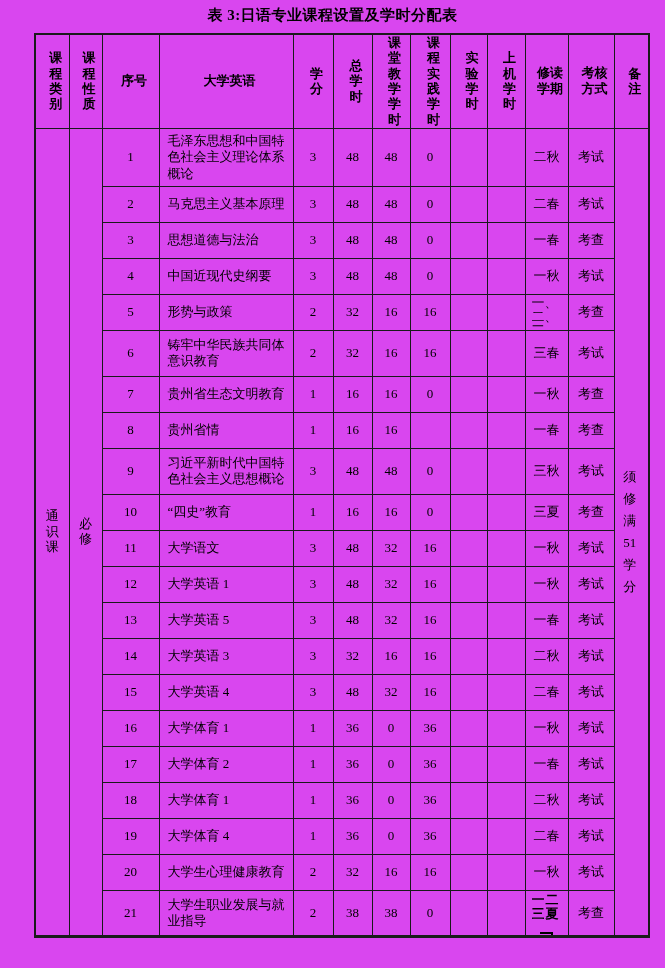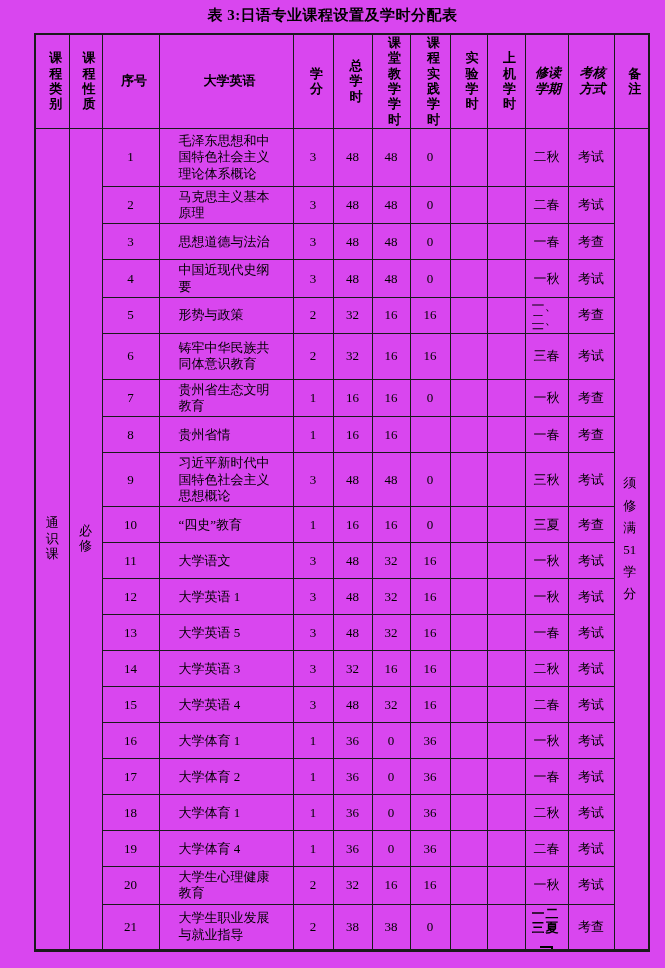--- a/index.html
+++ b/index.html
@@ -26,23 +26,23 @@
   .course-table th { font-weight:bold;padding-left:7px; }
   tr.h-head { height:93px; }
   tr.h-3line { height:58px; }
   tr.h-2line { height:46px; }
   tr.h-1line { height:36px; }
   
   .vtext {
     display:inline-block; width:15px; line-height:1.18;
     text-align:center; word-break:normal; white-space:normal;
   }
-  .v2text { display:inline-block; width:30px; line-height:1.25; text-align:left;font-style:italic; }
+  .v2text { display:inline-block; width:30px; line-height:1.25; text-align:center; }
   .remark-v { display:inline-block; width:16px; line-height:1.7; text-align:left; }
-  td.name-cell { text-align:left; padding:2px 19px; }
+  td.name-cell { text-align:left; padding:2px 8px; }
   td.num-cell, td.sem-cell, td.assess-cell { padding:0 2px; }
   
   .sem-clip {
     display:block; width:30px; margin:0 auto;
     line-height:14px; overflow:hidden; text-align:left;
   }
   .sem-clip.r5 { height:33px; }
   .sem-clip.r21 { height:40px; font-weight:bold; letter-spacing:1px; }
   td.rel { position:relative; }
   .sliver { position:absolute; left:7px; bottom:0; height:4px; width:30px; overflow:hidden; }

